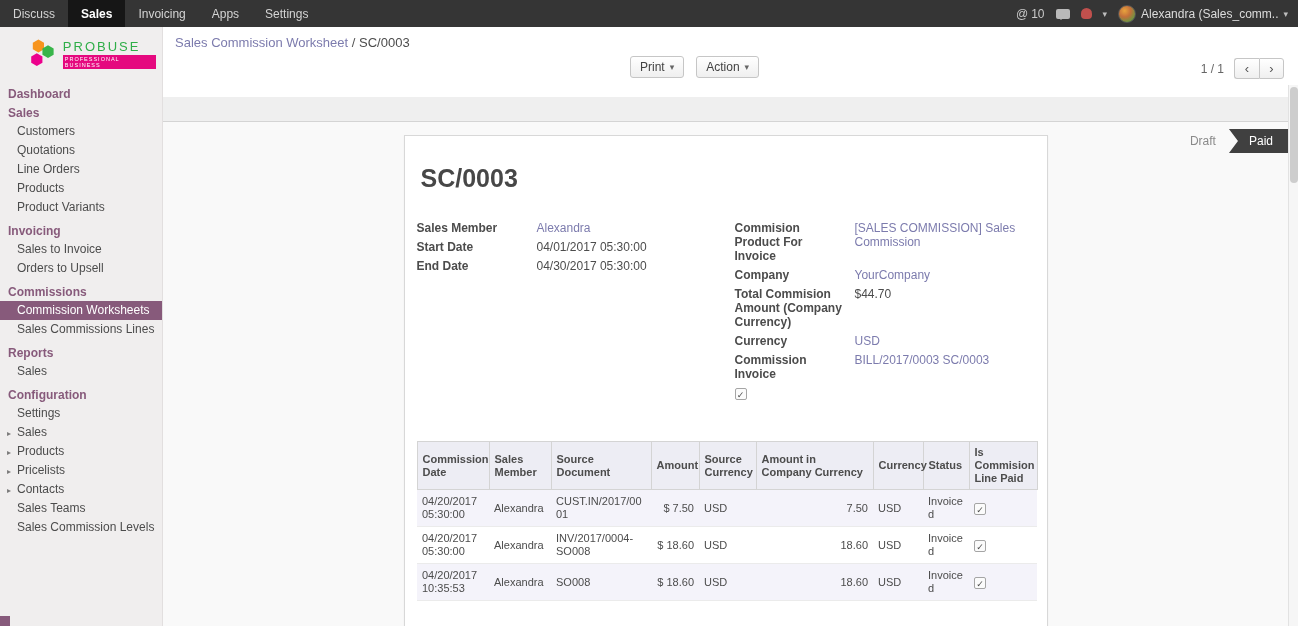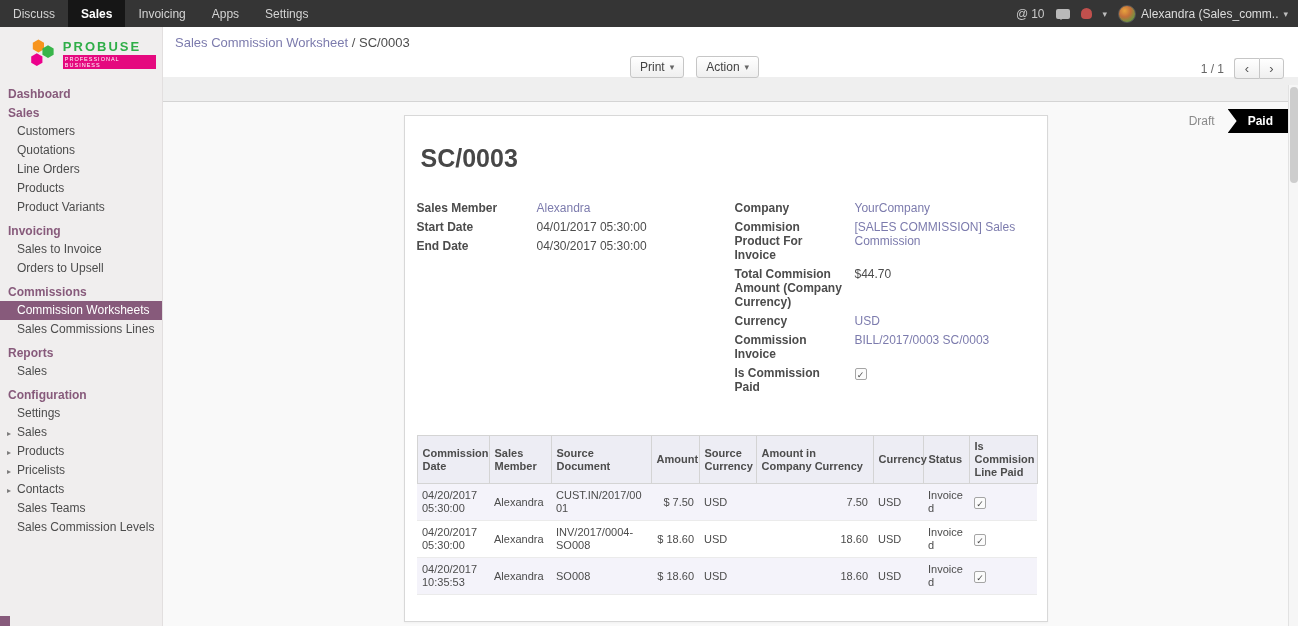--- a/index.html
+++ b/index.html
@@ -22,49 +22,49 @@
   .avatar { width:18px; height:18px; border-radius:50%; background:radial-gradient(circle at 35% 30%, #e8a33d 0%, #c4703a 40%, #6f9440 75%, #3f5e2a 100%); border:1px solid #555; }
   .username { color:#dcdcdc; }
   .caret { font-size:9px; color:#bdbdbd; }
 
   
   .layout { display:flex; height:599px; }
 
   
   .sidebar { width:163px; background:#f0eeee; border-right:1px solid #e2dfdf; font-size:12px; flex:none; }
   .logo { padding:9px 6px 12px 28px; display:flex; align-items:center; gap:6px; }
-  .logo-name { color:#2fae48; font-weight:bold; letter-spacing:2px; font-size:13px; }
+  .logo-name { color:#2fae48; font-weight:normal; letter-spacing:2px; font-size:13px; }
   .logo-tagline { background:#e5097f; color:#fff; font-size:5.5px; padding:1px 2px; letter-spacing:1px; display:inline-block; margin-top:1px; }
   .sec-title { color:#875a7b; font-weight:bold; padding:3px 8px 2px; cursor:pointer; }
   .sec { margin-bottom:4px; }
   .sec.first { margin-bottom:0; }
   .item { display:block; padding:2px 6px 2px 17px; color:#4c4c4c; position:relative; cursor:pointer; line-height:15px; }
   .item.selected { background:#875a7b; color:#fff; }
   .caret-r { position:absolute; left:7px; top:3px; font-size:8px; color:#7a7a7a; }
 
   
   .content { flex:1; display:flex; flex-direction:column; background:#f9f9f9; position:relative; min-width:0; }
 
-  .control-panel { background:#fff; height:50px; position:relative; padding:8px 12px; }
+  .control-panel { background:#fff; height:70px; position:relative; padding:8px 12px; }
   .breadcrumb { font-size:13px; color:#555; }
   .breadcrumb .bc-link { color:#7c7bad; cursor:pointer; }
   .breadcrumb .bc-current { color:#4c4c4c; }
   .cp-buttons { position:absolute; left:467px; top:29px; display:flex; gap:12px; }
   .btn { background:linear-gradient(#ffffff,#efefef); border:1px solid #c6c6c6; border-radius:3px; font-size:12px; padding:3px 9px; color:#434343; display:inline-flex; gap:5px; align-items:center; cursor:pointer; }
   .btn .caret { color:#666; }
   .pager { position:absolute; right:14px; top:31px; display:flex; align-items:center; gap:10px; font-size:12px; color:#666; }
   .pager-btns { display:flex; }
   .pager-btn { width:25px; height:21px; border:1px solid #c6c6c6; background:linear-gradient(#ffffff,#efefef); display:flex; align-items:center; justify-content:center; color:#555; font-size:13px; cursor:pointer; }
   .pager-btn.prev { border-right:none; border-radius:3px 0 0 3px; }
   .pager-btn.next { border-radius:0 3px 3px 0; }
 
   .status-strip { height:25px; background:#efefef; border-bottom:1px solid #d4d4d4; display:flex; justify-content:flex-end; padding-right:10px; flex:none; }
   .statusbar { display:flex; height:100%; font-size:12px;margin-top:32px; }
   .stage { display:flex; align-items:center; padding:0 13px; color:#8a8a8a; cursor:pointer; }
-  .stage.active { background:#000000; color:#fff; clip-path:polygon(0 0,100% 0,100% 100%,0 100%,9px 50%); padding:0 15px 0 20px;font-weight:bold; }
+  .stage.active { background:#404040; color:#fff; clip-path:polygon(0 0,100% 0,100% 100%,0 100%,9px 50%); padding:0 15px 0 20px; }
 
   .view-area { flex:1; padding:13px 10px 0 0; overflow:hidden; }
   .sheet { width:644px; margin:0 auto; background:#fff; border:1px solid #d8d8d8; box-shadow:0 1px 2px rgba(0,0,0,0.04); min-height:487px; padding:12px 12px 26px; }
   .sheet-title { font-size:25px; font-weight:bold; color:#474747; margin:16px 4px 28px; }
 
   .groups { display:flex; font-size:12px; }
   .group { flex:1; min-width:0; }
   .group.right { margin-left:18px; }
   .frow { display:flex; margin-bottom:5px; }
   .flabel { width:120px; flex:none; font-weight:bold; color:#4c4c4c; padding-right:8px; line-height:14px; }
@@ -239,41 +239,40 @@
               <span class="fvalue">04/01/2017 05:30:00</span>
             </div>
             <div class="frow">
               <span class="flabel">End Date</span>
               <span class="fvalue">04/30/2017 05:30:00</span>
             </div>
           </div>
 
           <div class="group right">
             <div class="frow">
+              <span class="flabel">Commision Product For Invoice</span>
+              <a class="fvalue link">[SALES COMMISSION] Sales Commission</a>
+            </div>
+            <div class="frow">
               <span class="flabel">Company</span>
               <a class="fvalue link">YourCompany</a>
             </div>
             <div class="frow">
-              <span class="flabel">Commision Product For Invoice</span>
-              <a class="fvalue link">[SALES COMMISSION] Sales Commission</a>
-            </div>
-            <div class="frow">
               <span class="flabel">Total Commision Amount (Company Currency)</span>
               <span class="fvalue">$44.70</span>
             </div>
             <div class="frow">
               <span class="flabel">Currency</span>
               <a class="fvalue link">USD</a>
             </div>
             <div class="frow">
               <span class="flabel">Commission Invoice</span>
               <a class="fvalue link">BILL/2017/0003 SC/0003</a>
             </div>
             <div class="frow">
-              <span class="flabel">Is Commission Paid</span>
               <span class="fvalue">
                 <span class="cb"><span class="cb-check">✓</span></span>
               </span>
             </div>
           </div>
         </div>
 
         <div class="notebook">
 
           <table>

